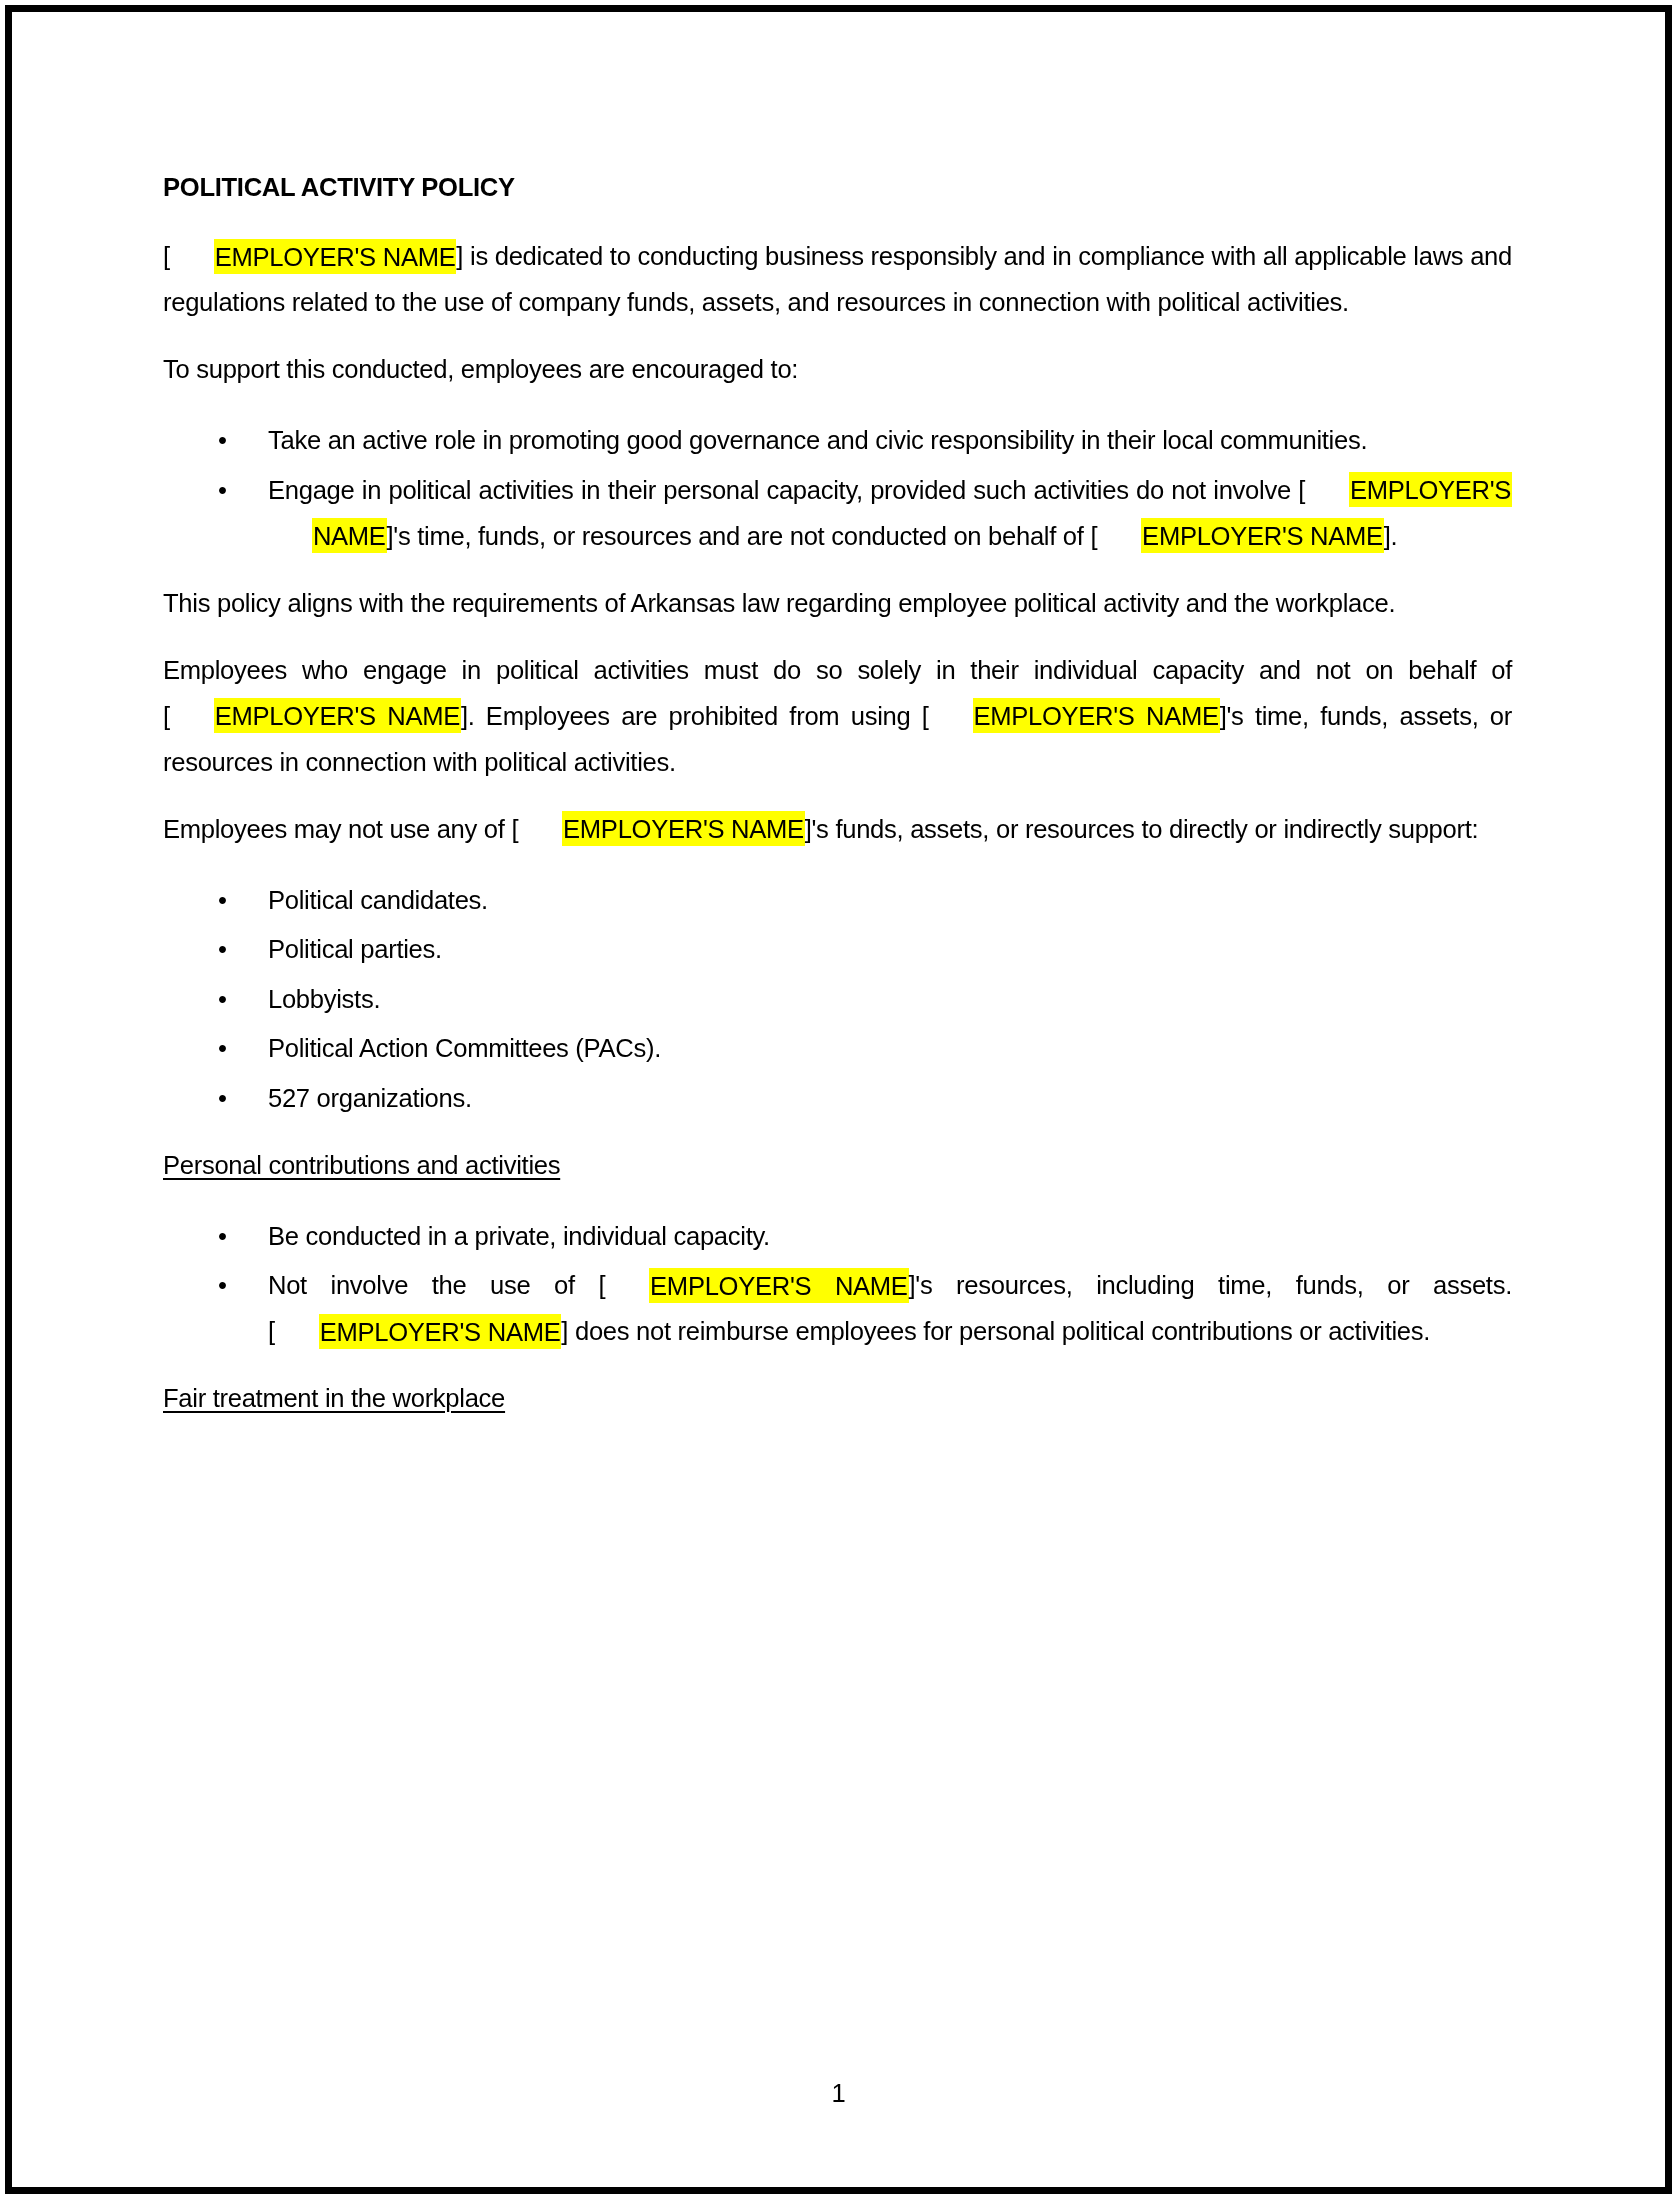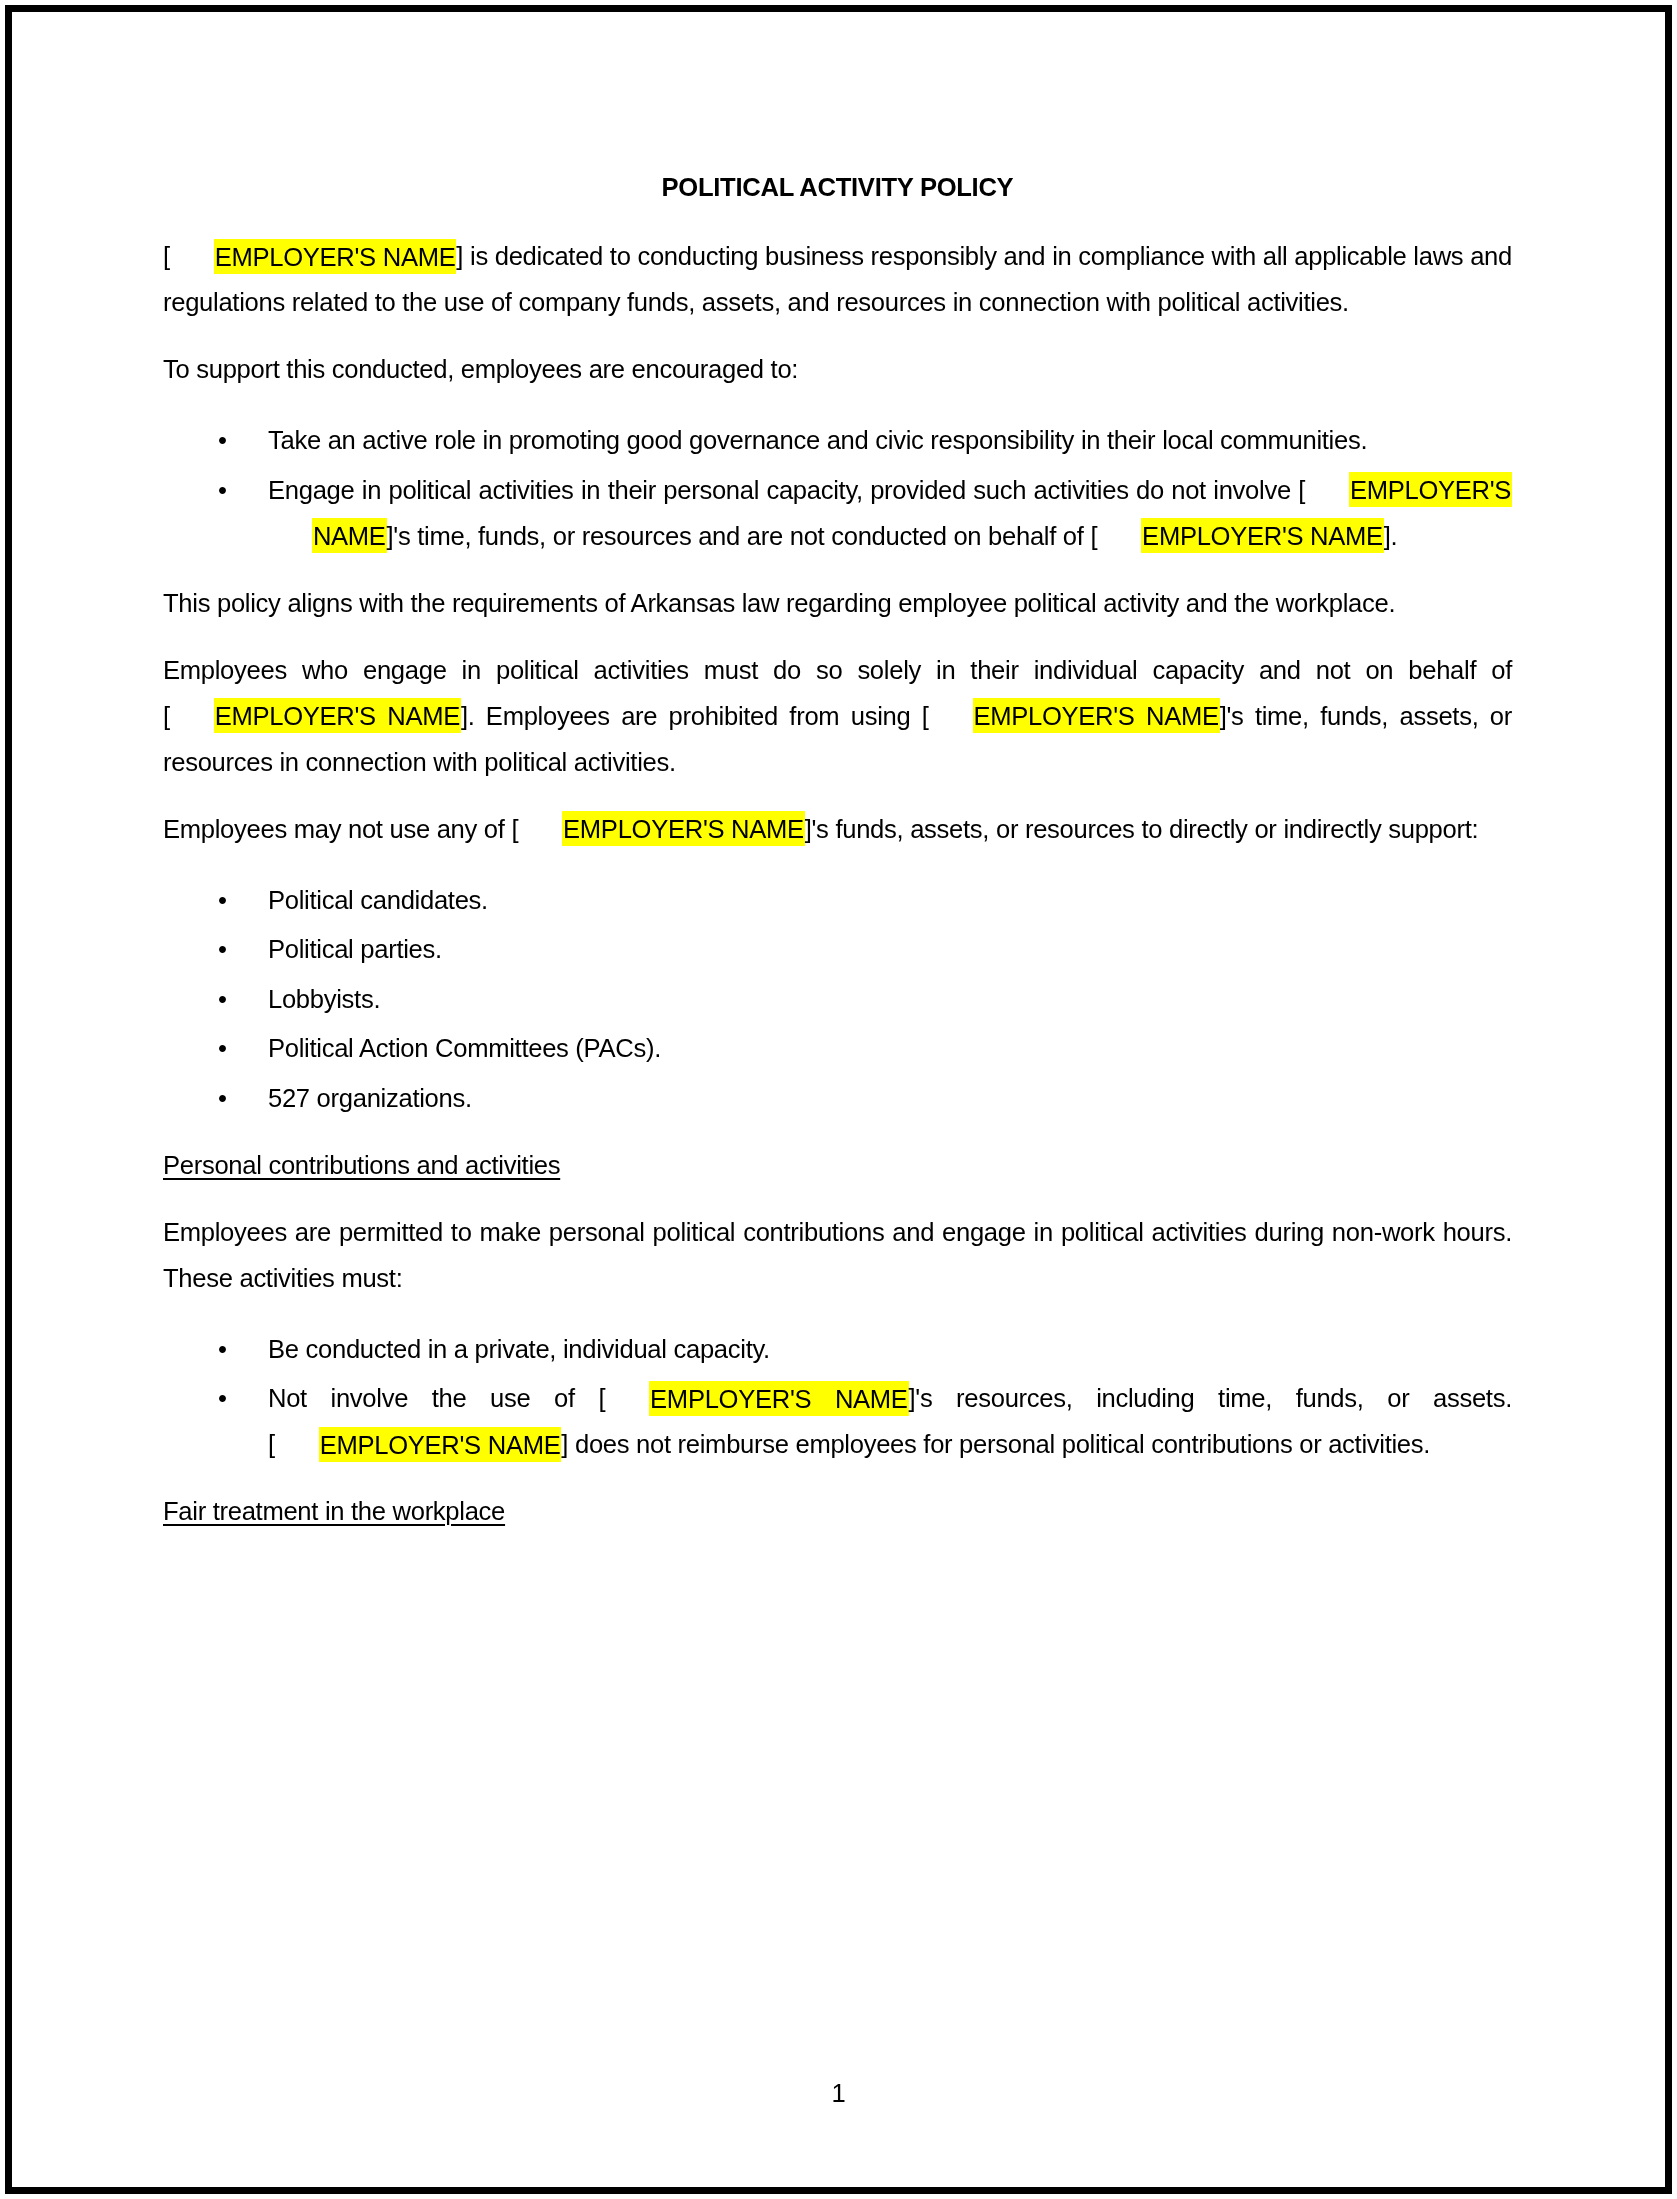--- a/index.html
+++ b/index.html
@@ -26,21 +26,21 @@
     pointer-events: none;
   }
   .content {
     position: absolute;
     left: 163px;
     right: 165px;
     top: 164px;
   }
   .title {
     font-weight: 700;
-    text-align: center;
+    text-align: left;
     margin: 0 0 23px 0;
   }
   .heading {
     font-weight: 700;
     margin: 0 0 21px 0;
   }
   .subheading {
     text-decoration: underline;
     text-underline-offset: 4.4px;
     text-decoration-thickness: 1.8px;
@@ -99,21 +99,20 @@
         <div class="paragraph"><span>Employees who engage in political activities must do so solely in their individual capacity and not on behalf of [</span><span class="hl">EMPLOYER'S NAME</span><span>]. Employees are prohibited from using [</span><span class="hl">EMPLOYER'S NAME</span><span>]'s time, funds, assets, or resources in connection with political activities.</span></div>
         <div class="paragraph"><span>Employees may not use any of [</span><span class="hl">EMPLOYER'S NAME</span><span>]'s funds, assets, or resources to directly or indirectly support:</span></div>
         <ul class="bullet-list">
           <li><span class="bullet">•</span><span>Political candidates.</span></li>
           <li><span class="bullet">•</span><span>Political parties.</span></li>
           <li><span class="bullet">•</span><span>Lobbyists.</span></li>
           <li><span class="bullet">•</span><span>Political Action Committees (PACs).</span></li>
           <li><span class="bullet">•</span><span>527 organizations.</span></li>
         </ul>
         <div class="subheading"><span>Personal contributions and activities</span></div>
-        <div class="paragraph"><span>Employees are permitted to make personal political contributions and engage in political activities during non-work hours. These activities must:</span></div>
         <ul class="bullet-list">
           <li><span class="bullet">•</span><span>Be conducted in a private, individual capacity.</span></li>
           <li><span class="bullet">•</span><span>Not involve the use of [</span><span class="hl">EMPLOYER'S NAME</span><span>]'s resources, including time, funds, or assets. [</span><span class="hl">EMPLOYER'S NAME</span><span>] does not reimburse employees for personal political contributions or activities.</span></li>
         </ul>
         <div class="subheading"><span>Fair treatment in the workplace</span></div>
       </div>
   </div>
   <div class="page-number">1</div>
 </div>
 

